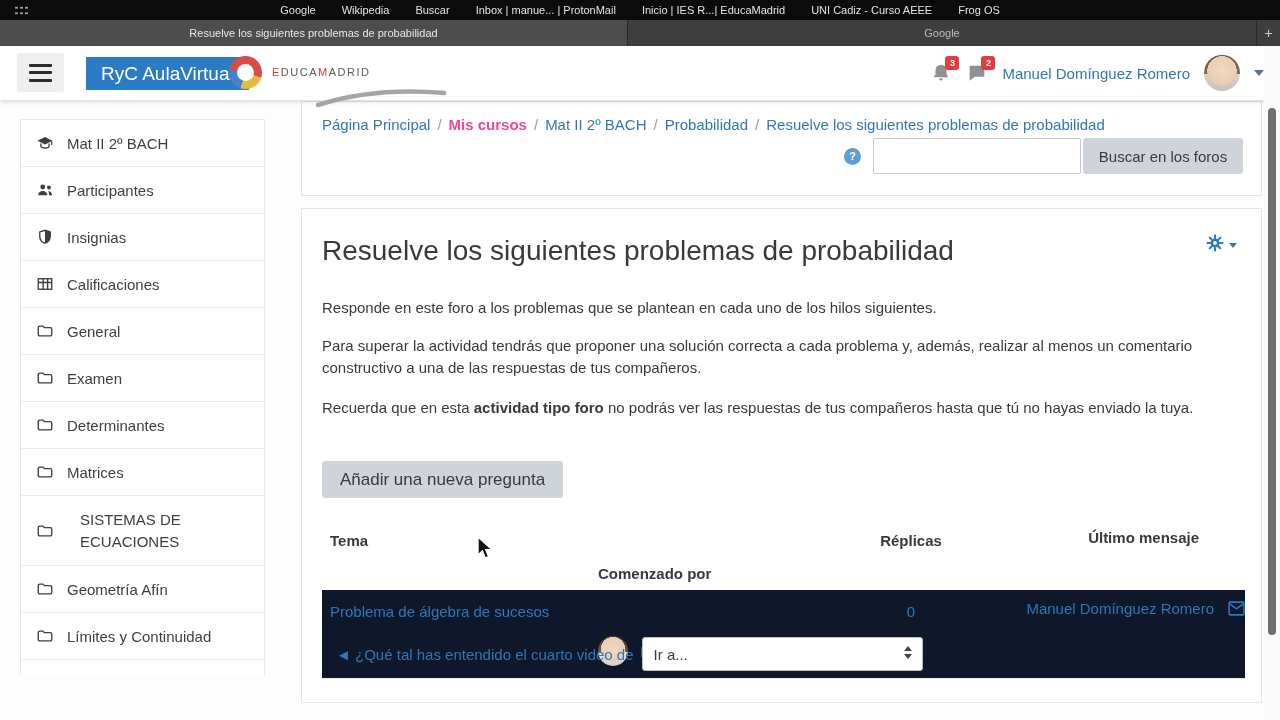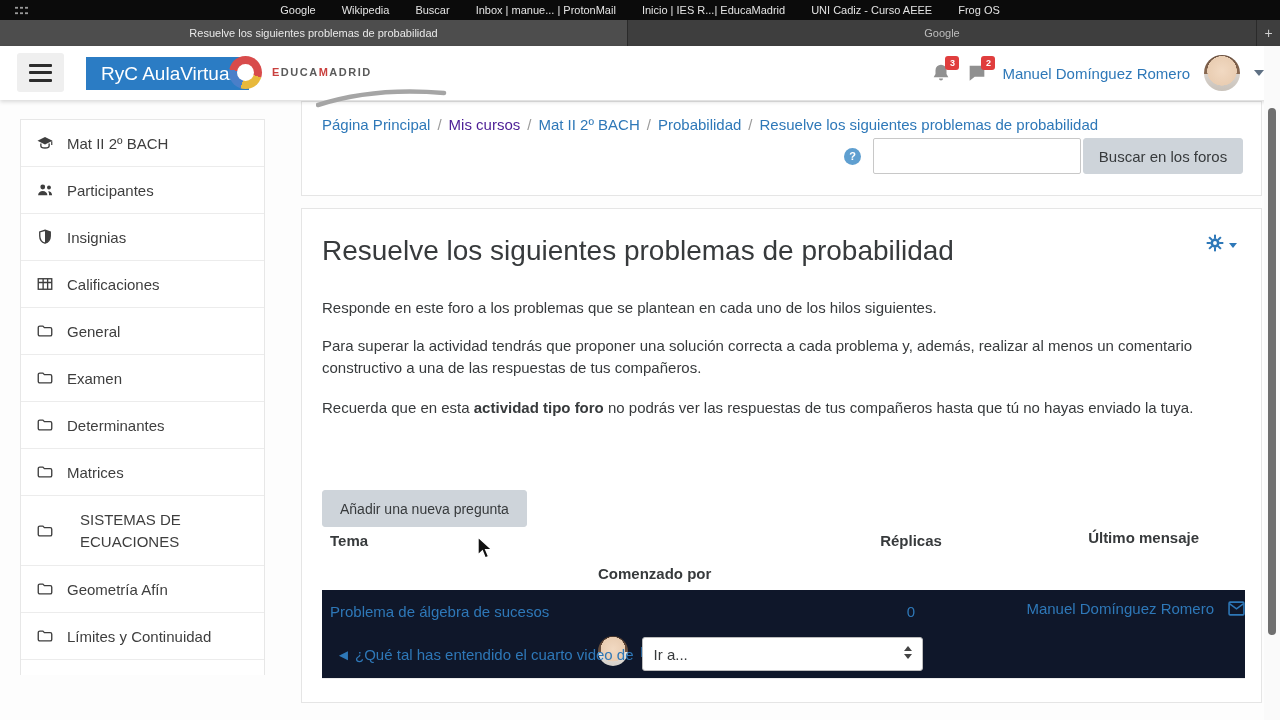--- a/index.html
+++ b/index.html
@@ -26,21 +26,21 @@
   .hamburger { position:absolute; left:17px; top:7px; width:47px; height:39px; background:#efefef;
                border:none; border-radius:3px; display:flex; flex-direction:column; justify-content:center;
                align-items:center; gap:4.5px; cursor:pointer; }
   .hamburger span { display:block; width:23px; height:3px; background:#2c2c2c; border-radius:1px; }
   .site-title { position:absolute; left:86px; top:11px; height:33px; background:#2b7cc4; color:#fff;
                 font-size:19px; display:flex; align-items:center; padding:0 15px; white-space:nowrap; }
   .em-logo { position:absolute; left:229px; top:10px; width:33px; height:33px; border-radius:50%;
              background:conic-gradient(#d84b4b 0 30%, #e8b93c 30% 55%, #4a7fc9 55% 78%, #d84b4b 78% 100%);
              display:flex; align-items:center; justify-content:center; }
   .em-logo i { width:17px; height:17px; border-radius:50%; background:#fff; }
-  .em-text { position:absolute; left:272px; top:20px; font-size:11px; font-weight:bold; letter-spacing:1.5px; white-space:nowrap; }
+  .em-text { position:absolute; left:272px; top:20px; font-size:11px; font-weight:normal; letter-spacing:1.5px; white-space:nowrap; }
   .em-text .red { color:#c9403e; } .em-text .gray { color:#5a5a5a; }
   .hdr-right { position:absolute; right:16px; top:0; height:54px; display:flex; align-items:center; gap:14px; }
   .icon-btn { position:relative; width:22px; height:22px; cursor:pointer; }
   .badge { position:absolute; top:-6px; right:-7px; min-width:14px; height:14px; background:#e03e3e; color:#fff;
            font-size:9px; font-weight:bold; border-radius:3px; display:flex; align-items:center; justify-content:center; padding:0 3px; }
   .user-name { color:#2e78b8; font-size:15px; white-space:nowrap; cursor:pointer; }
   .avatar { width:36px; height:36px; border-radius:50%;
             background:radial-gradient(circle at 50% 44%, #f1d9c2 0%, #e9cdb2 54%, rgba(0,0,0,0) 55%),
                        linear-gradient(180deg, #6b5140 0%, #8a6a52 52%, #d8d2cc 53%, #c9c2ba 100%); }
   .caret-down { width:0; height:0; border-left:5px solid transparent; border-right:5px solid transparent;
@@ -53,38 +53,38 @@
                border-bottom:1px solid #ececec; color:#3e3e3e; font-size:15px; cursor:pointer; background:#fff; }
   .side-item .ic { width:18px; height:18px; margin-right:13px; flex:0 0 18px; }
   .side-item.partial { min-height:15px; border-bottom:none; }
 
   
   .crumb-card { position:absolute; left:301px; top:101px; width:961px; height:95px; background:#fff;
                 border:1px solid #e5e5e5; z-index:4; }
   .breadcrumb { position:absolute; left:20px; top:14px; font-size:15px; color:#8a8a8a; }
   .breadcrumb a { color:#2e78b8; text-decoration:none; cursor:pointer; }
   .breadcrumb .sep { margin:0 7px; color:#9a9a9a; }
-  .breadcrumb .current { color:#4c1d95; }
+  .breadcrumb .current { color:#ec4899;font-weight:bold; }
   .search-group { position:absolute; right:18px; top:36px; display:flex; align-items:center; }
   .help-circ { width:17px; height:17px; border-radius:50%; background:#5f9fd0; color:#fff; font-size:11px;
                font-weight:bold; display:flex; align-items:center; justify-content:center; margin-right:12px; }
   .search-input { width:208px; height:36px; border:1px solid #c8c8c8; border-radius:2px; font-size:14px; padding:0 8px; }
   .search-btn { width:160px; height:36px; margin-left:2px; background:#ced4da; border:1px solid #ced4da;
                 border-radius:3px; font-size:15px; color:#373a3c; cursor:pointer; font-family:inherit; }
 
   .main-card { position:absolute; left:301px; top:208px; width:961px; height:495px; background:#fff;
                border:1px solid #e5e5e5; z-index:4; }
   .page-title { position:absolute; left:20px; top:26px; font-size:28px; font-weight:400; color:#373a3c; }
   .gear-wrap { position:absolute; right:24px; top:24px; display:flex; align-items:center; gap:4px; cursor:pointer; }
   .gear-caret { width:0; height:0; border-left:4px solid transparent; border-right:4px solid transparent;
                 border-top:5px solid #2e78b8; margin-top:4px; }
   .para { position:absolute; left:20px; width:902px; font-size:15px; color:#373a3c; line-height:1.45; }
   .p1 { top:88px; } .p2 { top:126px; } .p3 { top:188px; }
   .add-btn { position:absolute; left:20px; top:252px; height:37px; padding:0 17px; background:#ced4da;
-             border:1px solid #ced4da; border-radius:3px; font-size:14px; color:#373a3c; cursor:pointer; font-family:inherit;margin-top:29px; }
+             border:1px solid #ced4da; border-radius:3px; font-size:17px; color:#373a3c; cursor:pointer; font-family:inherit; }
 
   .topic-table { position:absolute; left:20px; top:320px; width:923px; font-size:15px; }
   .t-row { display:flex; align-items:flex-start; }
   .t-head { font-weight:bold; color:#373a3c; padding-bottom:8px; }
   .c1 { width:276px; padding-left:8px; }
   .c2 { width:258px; display:flex; align-items:center;margin-top:36px; }
   .c3 { width:110px; text-align:center; }
   .c4 { flex:1; text-align:right; }
   .t-head .c4 { padding-right:46px; }
   .t-data { background:#0f172a; border-bottom:1px solid #ececec; padding:10px 0 12px; }

